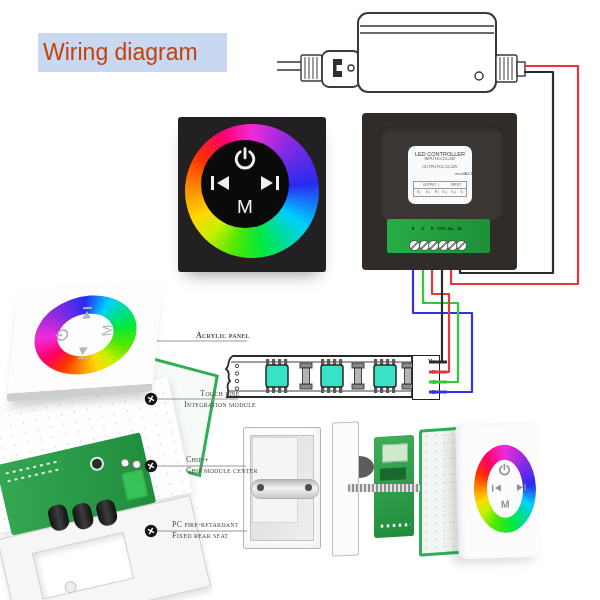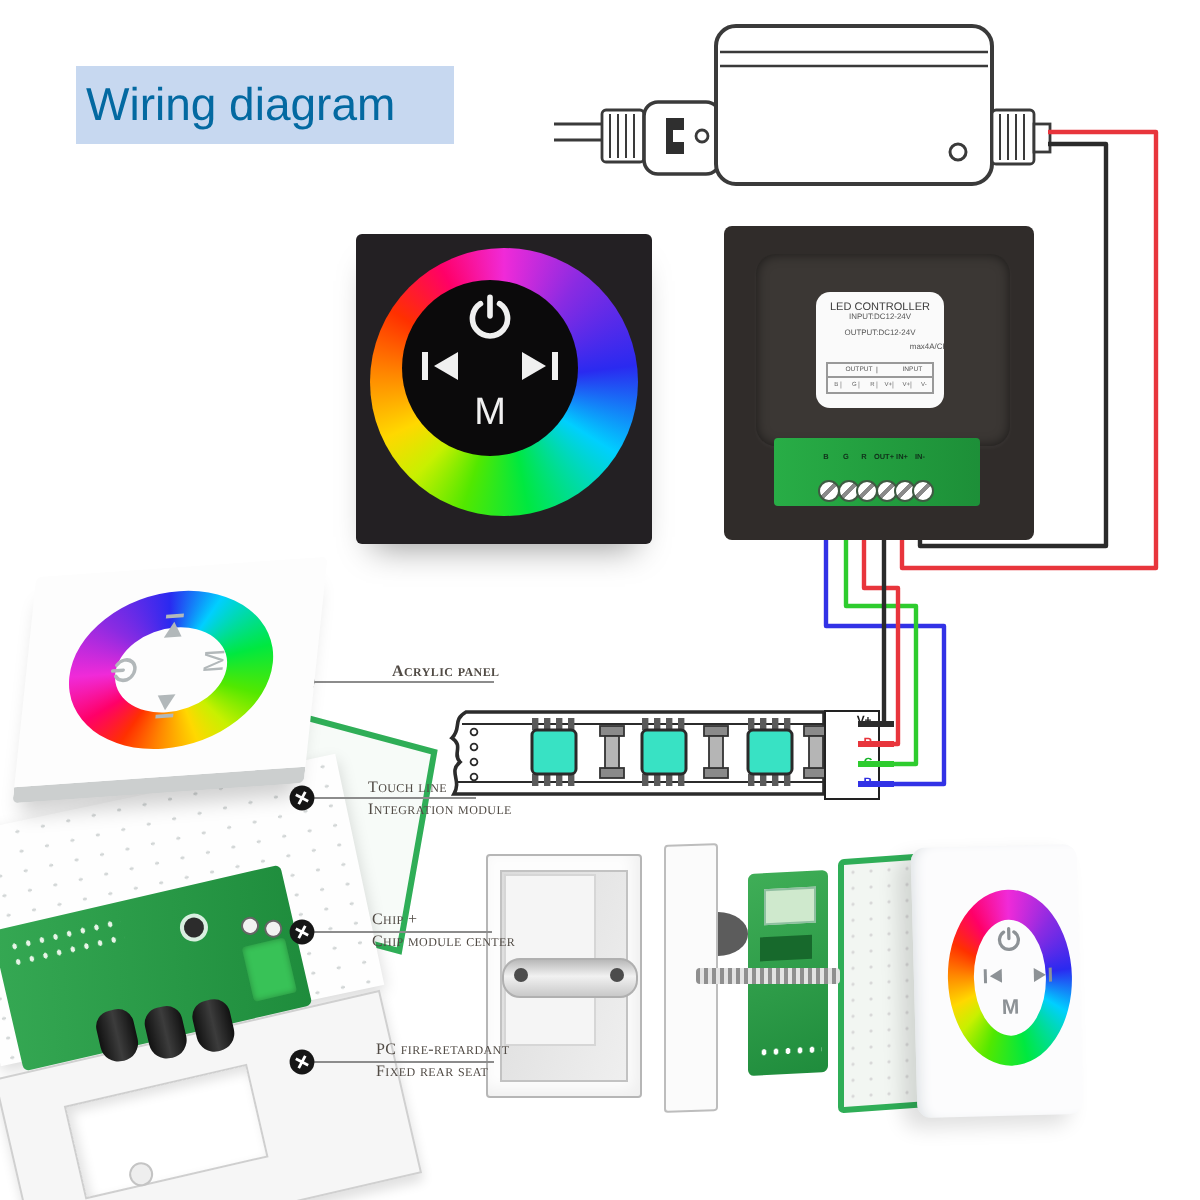--- a/index.html
+++ b/index.html
@@ -2,21 +2,21 @@
 <html><head>
 <meta charset="utf-8">
 <style>
   html,body{margin:0;padding:0;background:#fff;}
   #stage{position:relative;width:600px;height:600px;background:#ffffff;overflow:hidden;
          font-family:"Liberation Sans",sans-serif;}
   .abs{position:absolute;}
   svg{display:block;}
   
   .title-box{left:38px;top:33px;width:189px;height:39px;background:#c7d8f0;z-index:7;}
-  .title-box span{display:block;line-height:39px;padding-left:5px;font-size:23px;color:#0369a1;}
+  .title-box span{display:block;line-height:39px;padding-left:5px;font-size:23px;color:#c2410c;}
   
   .tpanel{left:178px;top:117px;width:148px;height:155px;background:#232023;border-radius:3px;
           box-shadow:0 10px 16px -8px rgba(0,0,0,.4);z-index:2;}
   .wheel{border-radius:50%;
      background:conic-gradient(from 0deg,#f02ad8 0%,#8a2be2 10%,#2a2af0 23%,#00cfff 34%,#00e840 47%,
        #52e800 55%,#c8f000 62%,#ffd800 68%,#ff8800 76%,#ff3000 84%,#ff0068 92%,#f02ad8 100%);}
   .wheel-ccw{border-radius:50%;
      background:conic-gradient(from -90deg,#f02ad8 0%,#8a2be2 10%,#2a2af0 23%,#00cfff 34%,#00e840 47%,
        #52e800 55%,#c8f000 62%,#ffd800 68%,#ff8800 76%,#ff3000 84%,#ff0068 92%,#f02ad8 100%);}
   .tpanel .ring{left:7px;top:7px;width:134px;height:134px;}
@@ -376,26 +376,26 @@
       <g transform="translate(151,531)">
           <circle r="6.2" fill="#161616"></circle>
           <path d="M-3.5 0H3.5 M0 -3.5V3.5" stroke="#fff" stroke-width="1.4" transform="rotate(28)"></path>
         </g>
     </g>
   </svg>
 
   <div class="abs callout" style="left:196px;top:332px;font-weight:bold;">
     <div>Acrylic panel</div>
   </div>
-  <div class="abs callout" style="left:184px;top:390px;">
+  <div class="abs callout" style="left:184px;top:390px;text-align:center;">
     <div>Touch line</div>
     <div style="margin-top:3px;">Integration module</div>
   </div>
   <div class="abs callout" style="left:186px;top:456px;">
     <div>Chip +</div>
     <div style="margin-top:3px;">Chip module center</div>
   </div>
-  <div class="abs callout" style="left:188px;top:521px;font-family:Liberation Serif, serif;">
+  <div class="abs callout" style="left:172px;top:521px;font-family:Liberation Serif, serif;">
     <div>PC fire-retardant</div>
     <div style="margin-top:3px;">Fixed rear seat</div>
   </div>
 
 </div>
 
 </body></html>

